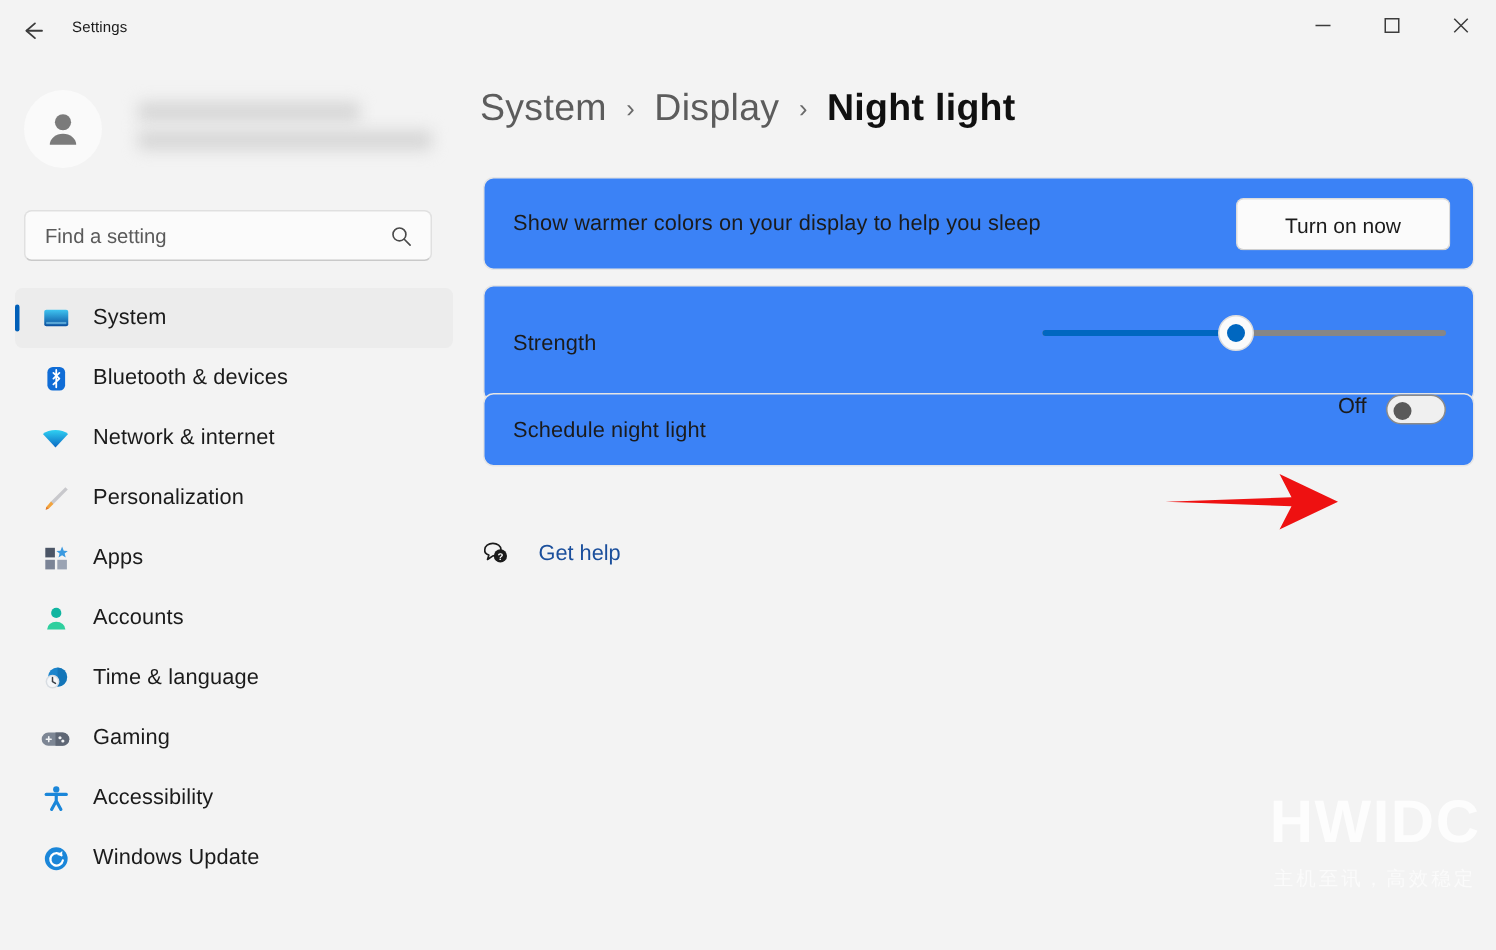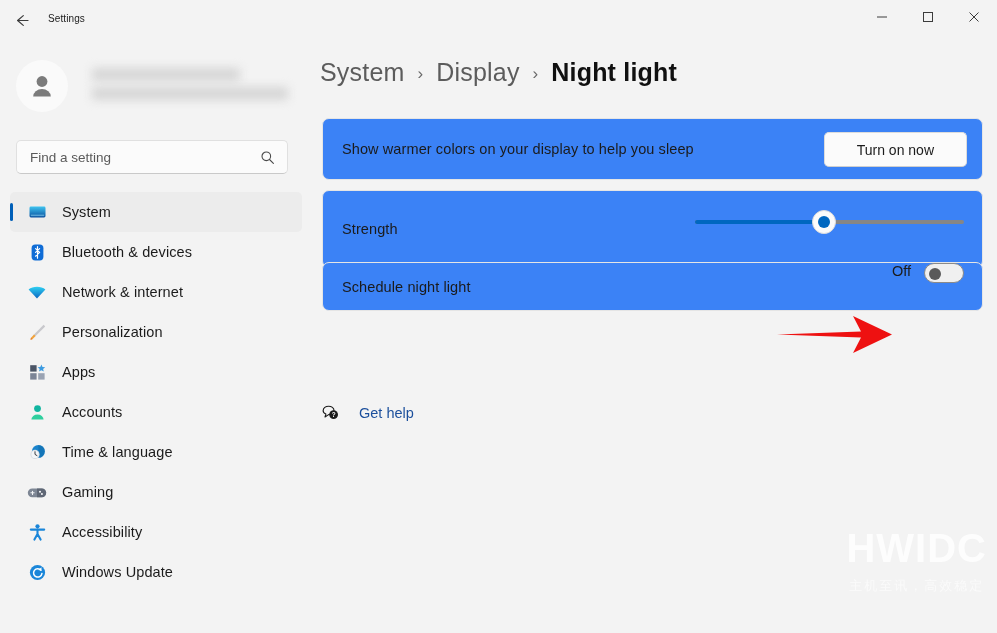--- a/index.html
+++ b/index.html
@@ -191,21 +191,21 @@
   .toggle i {
     position: absolute; left: 4px; top: 4px;
     width: 12px; height: 12px; border-radius: 50%;
     background: #5a5a5a; display: block;
   }
 
   .arrow { position: absolute; left: 463px; top: 272px; }
 
   .gethelp {
     position: absolute; left: 8px; top: 318px;
-    display: flex; align-items: center; margin-top: 44px;
+    display: flex; align-items: center;
   }
   .help-icon { width: 22px; height: 22px; margin-right: 17px; display:flex; align-items:center; justify-content:center;}
   .help-icon svg { display:block; }
   .help-link { font-size: 14.5px; color: #1b4f9c; }
 
   
   .watermark {
     position: absolute; right: 10px; bottom: 38px;
     text-align: center; pointer-events: none;
     user-select: none;

